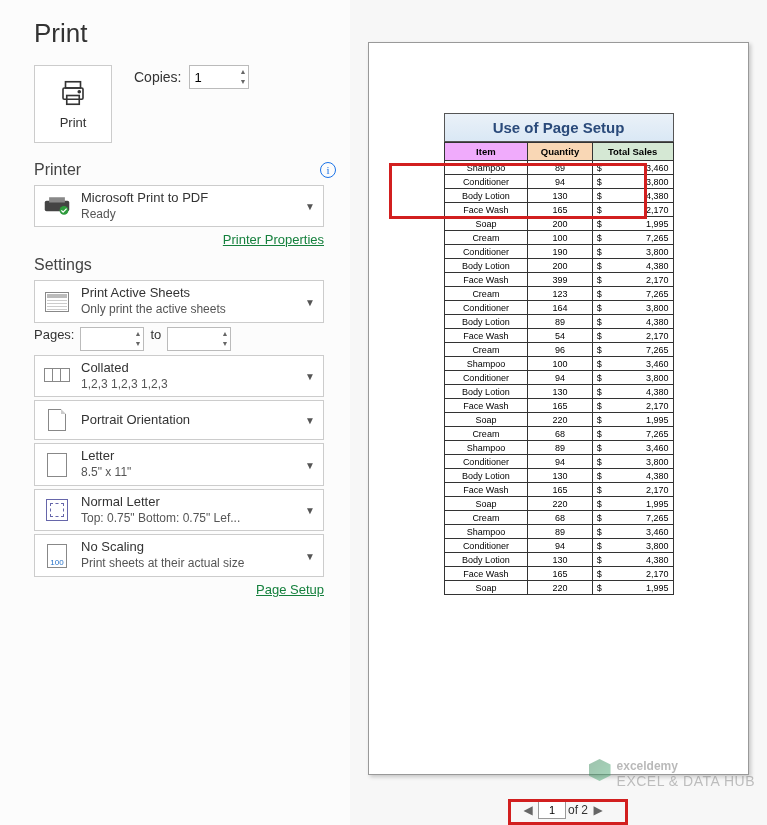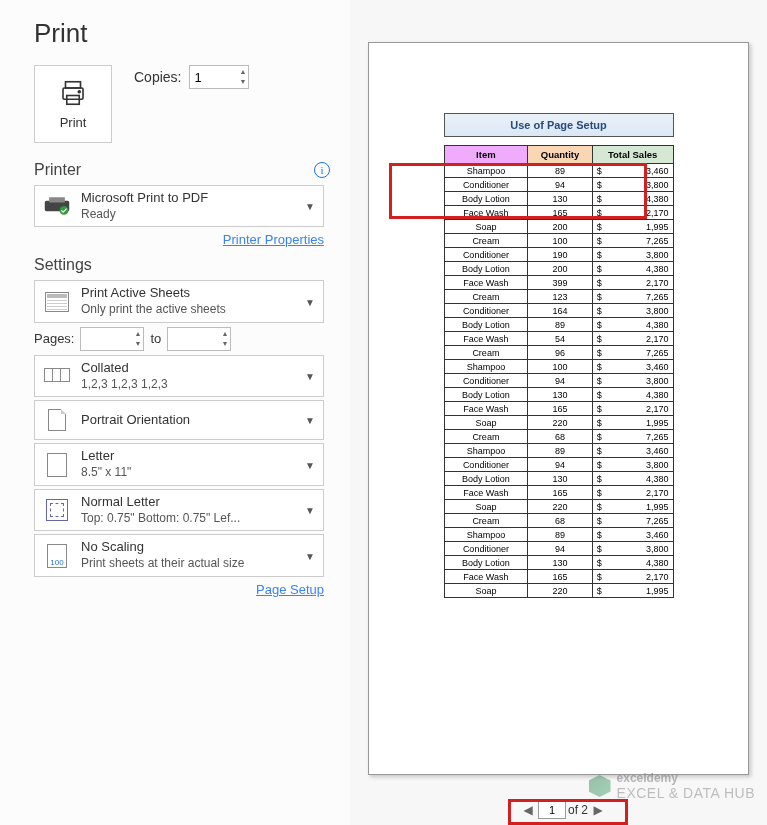--- a/index.html
+++ b/index.html
@@ -15,46 +15,46 @@
 .print-row { display: flex; align-items: flex-start; gap: 22px; margin-bottom: 18px; }
 .print-btn { width: 78px; height: 78px; border: 1px solid #ccc; background: #fff; display: flex; flex-direction: column; align-items: center; justify-content: center; gap: 4px; font-size: 13px; color: #333; cursor: pointer; }
 .print-btn svg { width: 30px; height: 30px; }
 .copies-row { display: flex; align-items: center; gap: 8px; font-size: 14px; color: #333; }
 .spinbox { width: 60px; height: 24px; border: 1px solid #bbb; display: flex; align-items: center; position: relative; background: #fff; }
 .spinbox input { border: none; width: 38px; height: 100%; padding: 0 4px; font-size: 13px; outline: none; }
 .spin-arrows { position: absolute; right: 2px; top: 1px; display: flex; flex-direction: column; font-size: 7px; color: #666; line-height: 10px; }
 .spin-arrows span { cursor: pointer; }
 
 
-.sect-head { display: flex; align-items: center; justify-content: space-between; margin: 6px 6px 6px 0; }
+.sect-head { display: flex; align-items: center; justify-content: space-between; margin: 6px 0 6px 0; }
 .sect-head .t { font-size: 16px; color: #444; }
 .info-icon { width: 16px; height: 16px; border: 1.5px solid #1a73e8; border-radius: 50%; color: #1a73e8; font-size: 11px; display: flex; align-items: center; justify-content: center; font-family: Georgia, serif; }
 
 
 .opt { width: 290px; min-height: 40px; border: 1px solid #ccc; background: #fff; display: flex; align-items: center; padding: 4px 22px 4px 8px; gap: 10px; position: relative; margin-bottom: 3px; cursor: pointer; }
 .opt .icon-slot { width: 28px; height: 28px; display: flex; align-items: center; justify-content: center; flex-shrink: 0; }
 .opt .txt { display: flex; flex-direction: column; font-size: 13px; color: #333; line-height: 1.3; }
 .opt .txt .sub { font-size: 12px; color: #555; }
 .opt .chev { position: absolute; right: 8px; top: 50%; transform: translateY(-50%); font-size: 10px; color: #555; }
 
 .link-row { text-align: right; width: 290px; margin: 2px 0 8px 0; }
-.link-row a { color: #3b82f6; font-size: 13px; text-decoration: underline; cursor: pointer; }
-
-
-.pages-row { display: flex; align-items: center; gap: 6px; font-size: 13px; color: #333; width: 290px; margin: 4px 0; }
+.link-row a { color: #15803d; font-size: 13px; text-decoration: underline; cursor: pointer; }
+
+
+.pages-row { display: flex; align-items: flex-start; gap: 6px; font-size: 13px; color: #333; width: 290px; margin: 4px 0; }
 .pages-row .spinbox { width: 64px; }
 
 
 .printer-svg { width: 28px; height: 22px; }
 
 
 .preview-wrap { position: absolute; top: 42px; left: 18px; right: 18px; bottom: 50px; background: #fff; border: 1px solid #999; box-shadow: 2px 2px 4px rgba(0,0,0,0.2); padding: 70px 30px 16px 30px; display: flex; justify-content: center; }
 .preview-inner { width: 230px; }
 
-.sheet-title { border: 1px solid #555; background: linear-gradient(#eaf1f8,#dae8f5); text-align: center; font-size: 11px; font-weight: bold; color: #2a4a7a; padding: 5px 0; margin-bottom: 8px; }
+.sheet-title { border: 1px solid #555; background: linear-gradient(#eaf1f8,#dae8f5); text-align: center; font-size: 15px; font-weight: bold; color: #2a4a7a; padding: 5px 0; }
 
 table.data { width: 100%; border-collapse: collapse; font-size: 9px; }
 table.data th, table.data td { border: 1px solid #333; padding: 1.5px 4px; text-align: center; }
 table.data th { font-weight: bold; font-size: 9.5px; padding: 3px 2px; }
 table.data th.c1 { background: #f0abfc; }
 table.data th.c2 { background: #f9d7b5; }
 table.data th.c3 { background: #d5e8d4; }
 table.data td.money { text-align: right; position: relative; padding-left: 12px; margin-top: 7px; }
 table.data td.money::before { content: "$"; position: absolute; left: 4px; }
 
@@ -62,21 +62,21 @@
 .hl { position: absolute; border: 3px solid #d21f1f; pointer-events: none; }
 .hl1 { top: 120px; left: 20px; width: 258px; height: 56px; }
 
 
 .page-nav { position: absolute; left: 170px; bottom: 6px; display: flex; align-items: center; gap: 2px; font-size: 12px; color: #333; }
 .page-nav .navbtn { width: 16px; text-align: center; color: #666; cursor: pointer; }
 .page-nav input { width: 28px; height: 18px; border: 1px solid #999; text-align: center; font-size: 11px; }
 .hl2 { position: absolute; left: 158px; bottom: 0px; width: 120px; height: 26px; border: 3px solid #d21f1f; pointer-events: none; }
 
 
-.wm { position: absolute; right: 12px; bottom: 24px; display: flex; align-items: center; gap: 6px; opacity: 0.45; font-size: 12px; color: #777; margin-left: 8px; }
+.wm { position: absolute; right: 12px; bottom: 36px; display: flex; align-items: flex-start; gap: 6px; opacity: 0.45; font-size: 12px; color: #777; margin-left: 8px; }
 .wm .logo { width: 22px; height: 22px; background: linear-gradient(135deg,#2b7a4b,#3aa66a); clip-path: polygon(50% 0, 100% 25%, 100% 75%, 50% 100%, 0 75%, 0 25%); }
 
 
 .ico-sheets { width: 24px; height: 20px; border: 1px solid #888; position: relative; background: linear-gradient(#fff,#fff); }
 .ico-sheets::before, .ico-sheets::after { content: ""; position: absolute; background: #bbb; }
 .ico-sheets::before { left: 1px; right: 1px; top: 1px; height: 4px; }
 .ico-sheets::after { left: 1px; right: 1px; bottom: 1px; height: 12px; background: repeating-linear-gradient(#fff,#fff 2px,#ccc 2px,#ccc 3px); }
 
 .ico-collated { width: 26px; height: 18px; position: relative; }
 .ico-collated span { position: absolute; width: 10px; height: 14px; border: 1px solid #888; background: #fff; top: 1px; }

